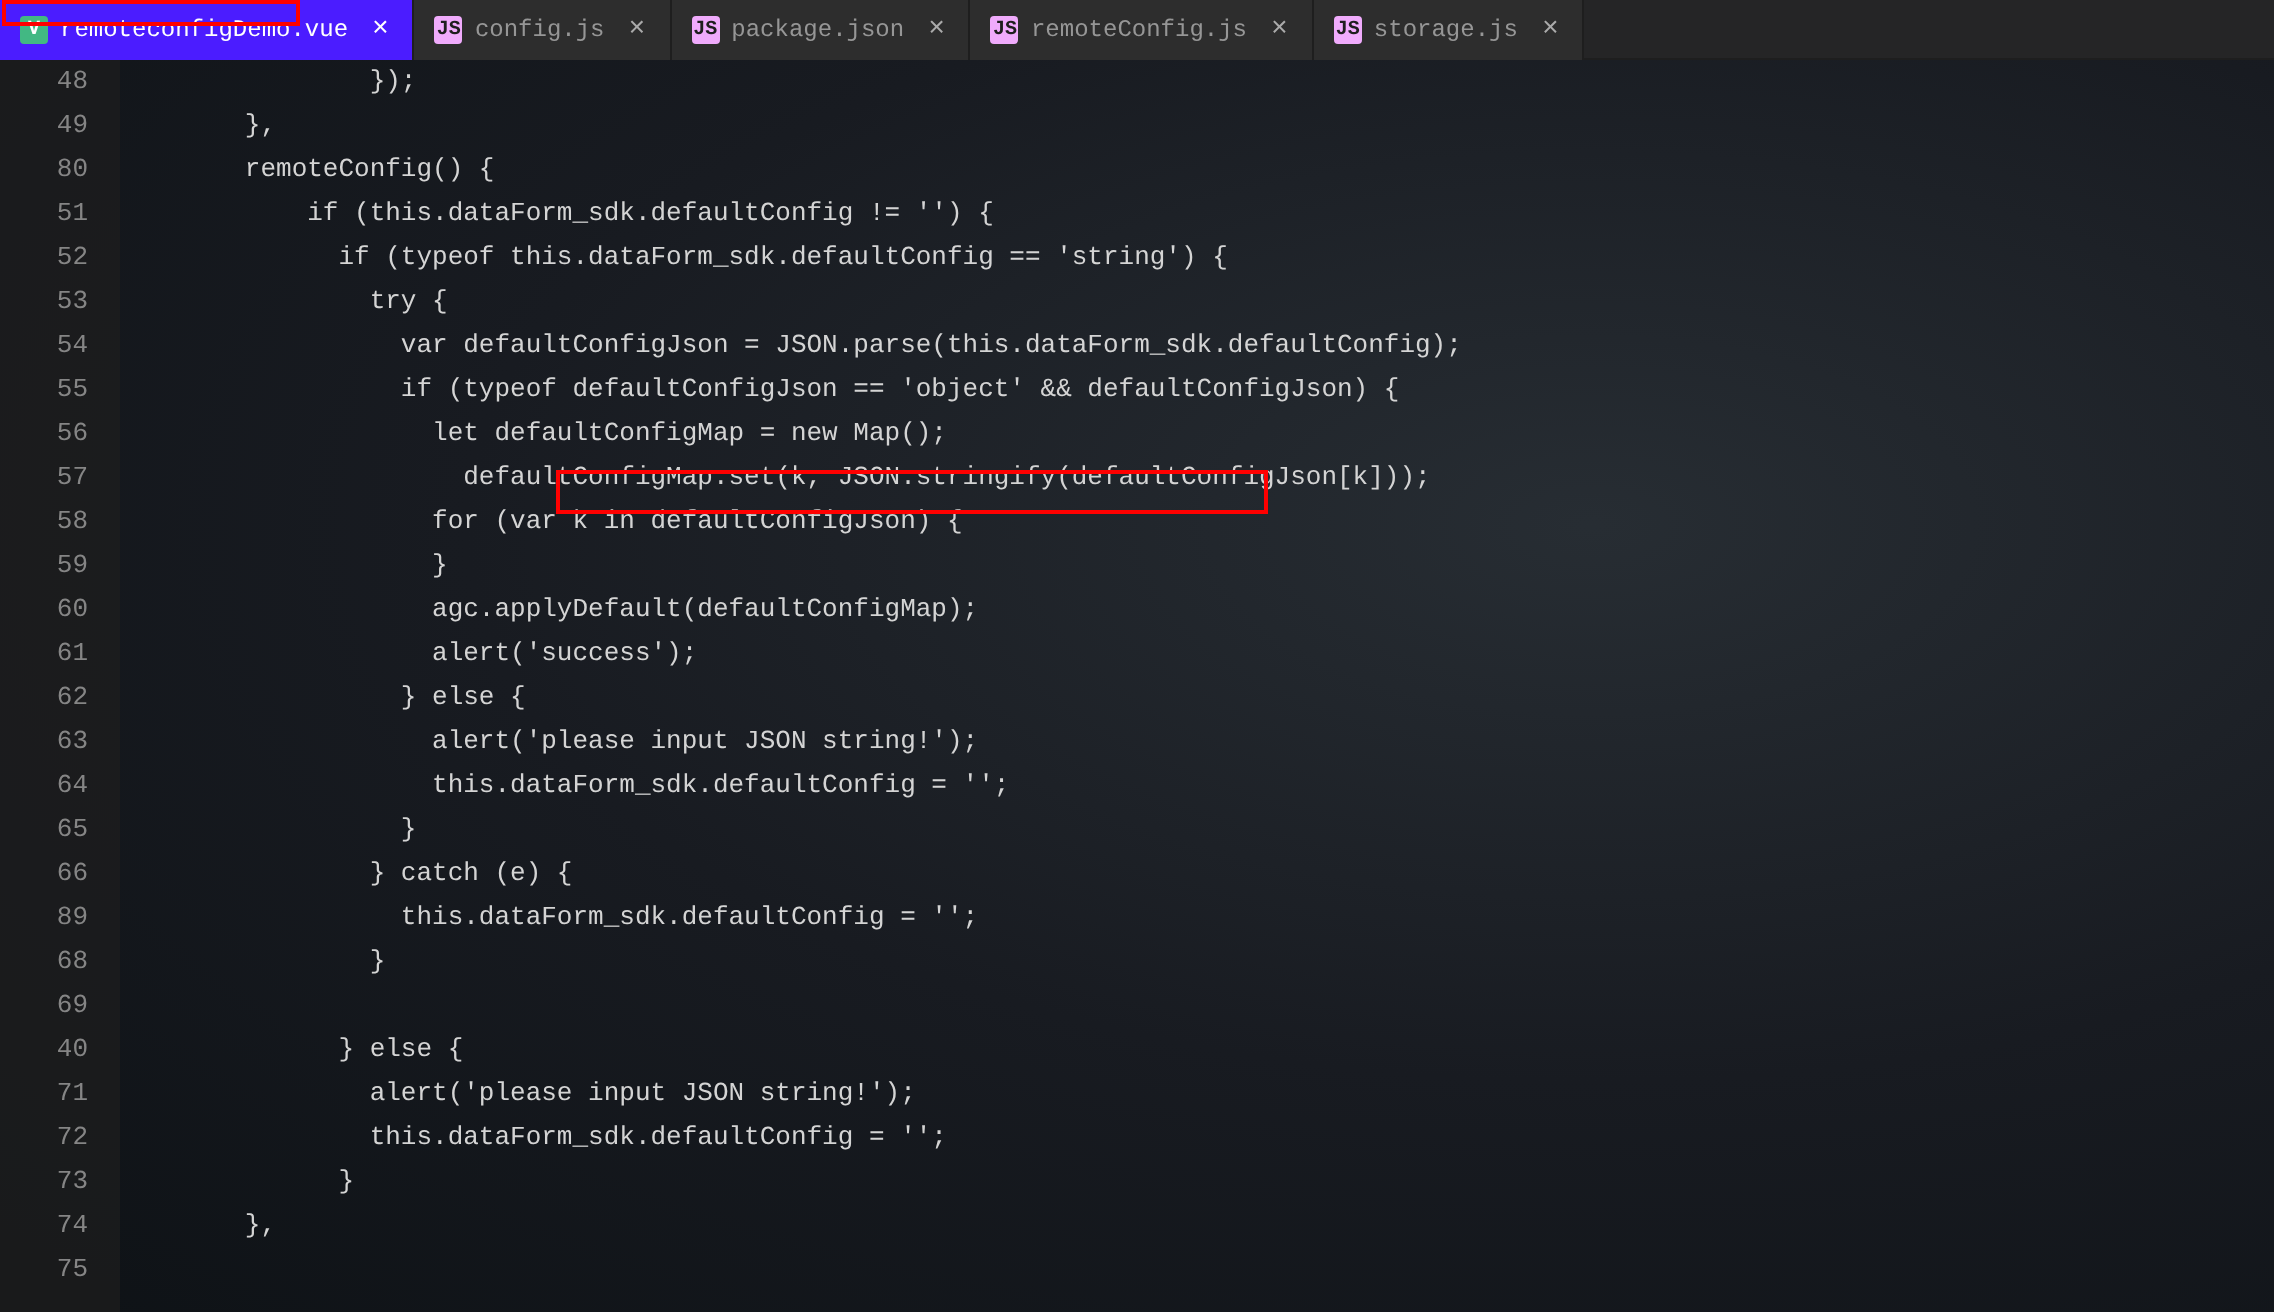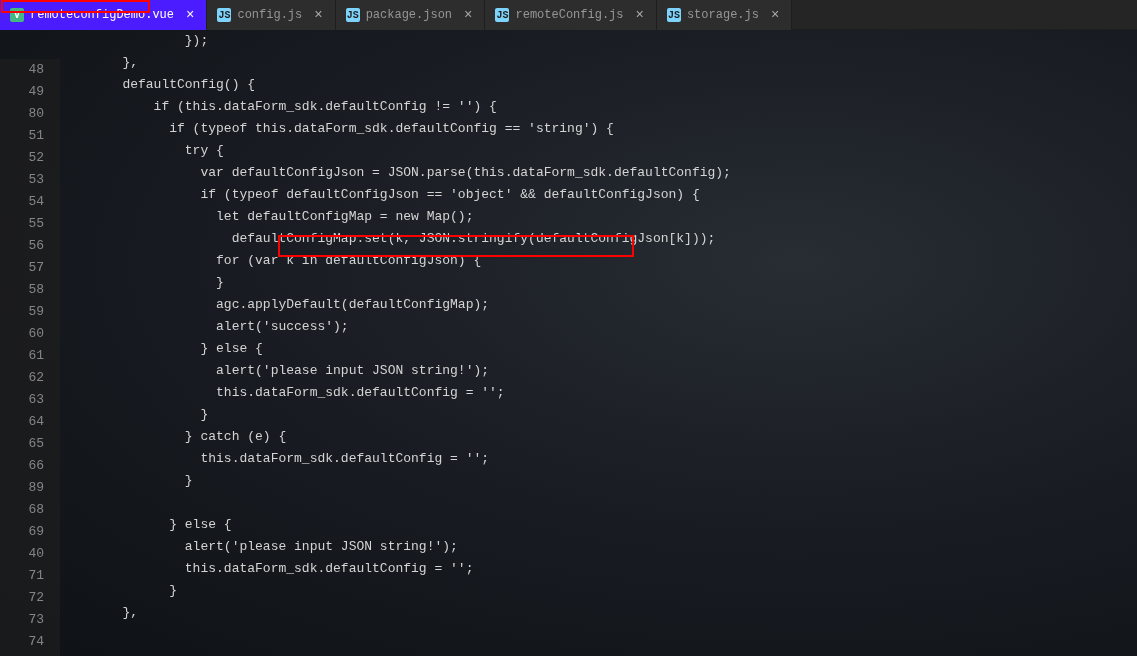--- a/index.html
+++ b/index.html
@@ -50,21 +50,21 @@
       background: #4b1cff;
       color: #ffffff;
     }
     .tab-icon {
       width: 14px;
       height: 14px;
       display: inline-flex;
       align-items: center;
       justify-content: center;
       font-size: 10px;
-      background: #7dd3fc;
+      background: #f0abfc;
       color: #1e1e1e;
       border-radius: 2px;
       font-weight: bold;
     }
     .tab.active .tab-icon {
       background: #42b883;
       color: #fff;
     }
     .tab-close {
       margin-left: 4px;
@@ -83,21 +83,20 @@
     }
     .gutter {
       width: 60px;
       background: rgba(30, 30, 30, 0.7);
       color: #858585;
       text-align: right;
       padding-right: 16px;
       user-select: none;
       position: relative;
       z-index: 2;
-      margin-top: 29px;
     }
     .line-num {
       height: 22px;
       line-height: 22px;
     }
     .code-area {
       flex: 1;
       position: relative;
       z-index: 2;
     }
@@ -191,21 +190,21 @@
     <div class="line-num">40</div>
     <div class="line-num">71</div>
     <div class="line-num">72</div>
     <div class="line-num">73</div>
     <div class="line-num">74</div>
     <div class="line-num">75</div>
   </div>
   <div class="code-area">
     <div class="code-line">                });</div>
     <div class="code-line">        },</div>
-    <div class="code-line">        defaultConfig() {</div>
+    <div class="code-line">        remoteConfig() {</div>
     <div class="code-line">            if (this.dataForm_sdk.defaultConfig != '') {</div>
     <div class="code-line">              if (typeof this.dataForm_sdk.defaultConfig == 'string') {</div>
     <div class="code-line">                try {</div>
     <div class="code-line">                  var defaultConfigJson = JSON.parse(this.dataForm_sdk.defaultConfig);</div>
     <div class="code-line">                  if (typeof defaultConfigJson == 'object' &amp;&amp; defaultConfigJson) {</div>
     <div class="code-line">                    let defaultConfigMap = new Map();</div>
     <div class="code-line">                      defaultConfigMap.set(k, JSON.stringify(defaultConfigJson[k]));</div>
     <div class="code-line">                    for (var k in defaultConfigJson) {</div>
     <div class="code-line">                    }</div>
     <div class="code-line">                    agc.applyDefault(defaultConfigMap);</div>

